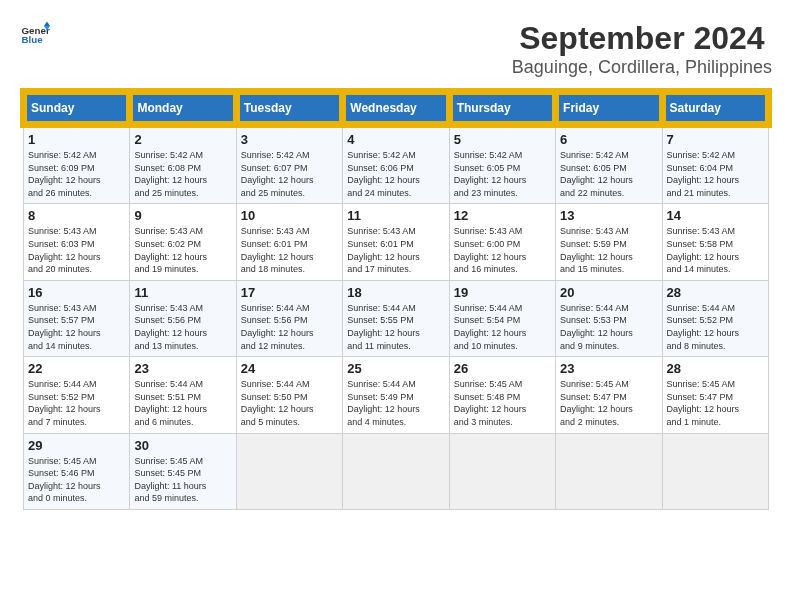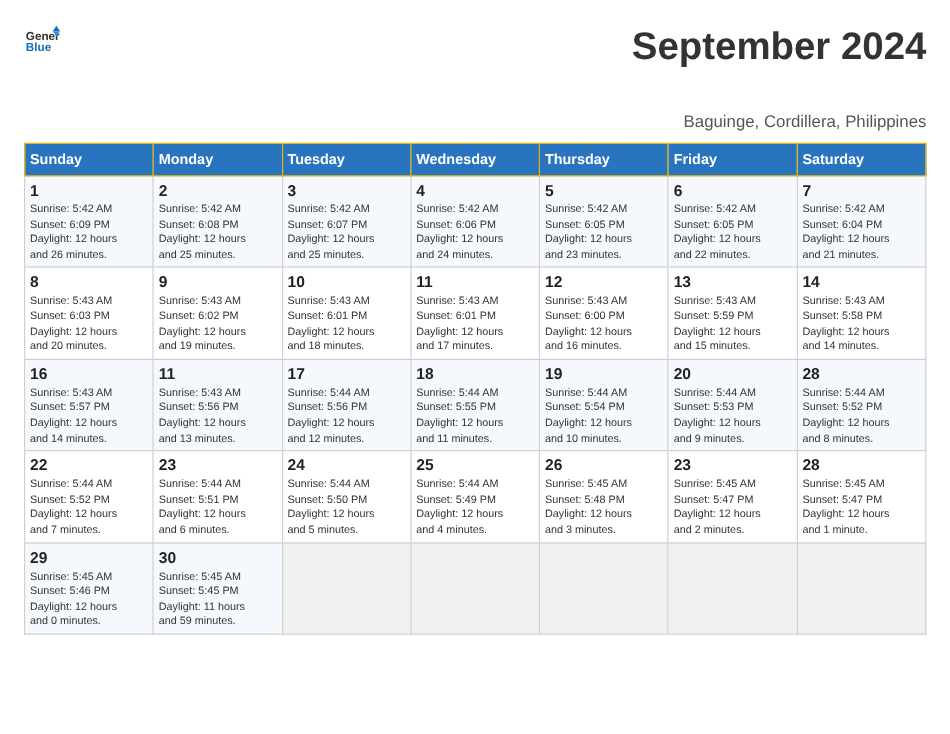--- a/index.html
+++ b/index.html
@@ -28,37 +28,36 @@
     .title-area {
       text-align: right;
     }
     .month-title {
       font-size: 32px;
       font-weight: bold;
       color: #333;
       text-align: center;
     }
     .location-title {
-      font-size: 14px;
+      font-size: 18px;
       color: #555;
-      margin-top: 36px;
     }
     table {
       width: 100%;
       border-collapse: collapse;
       font-size: 10px;
     }
     thead tr th {
       background-color: #2874be;
       color: #fff;
       font-size: 12px;
       font-weight: bold;
       padding: 6px 4px;
       text-align: left;
-      border: 1px solid #eab308;
+      border: 7px solid #eab308;
     }
     tbody tr td {
       border: 1px solid #d0d0d0;
       vertical-align: top;
       padding: 4px;
       width: calc(100% / 7);
       min-height: 70px;
     }
     tbody tr:nth-child(odd) td {
       background-color: #f5f8fc;

